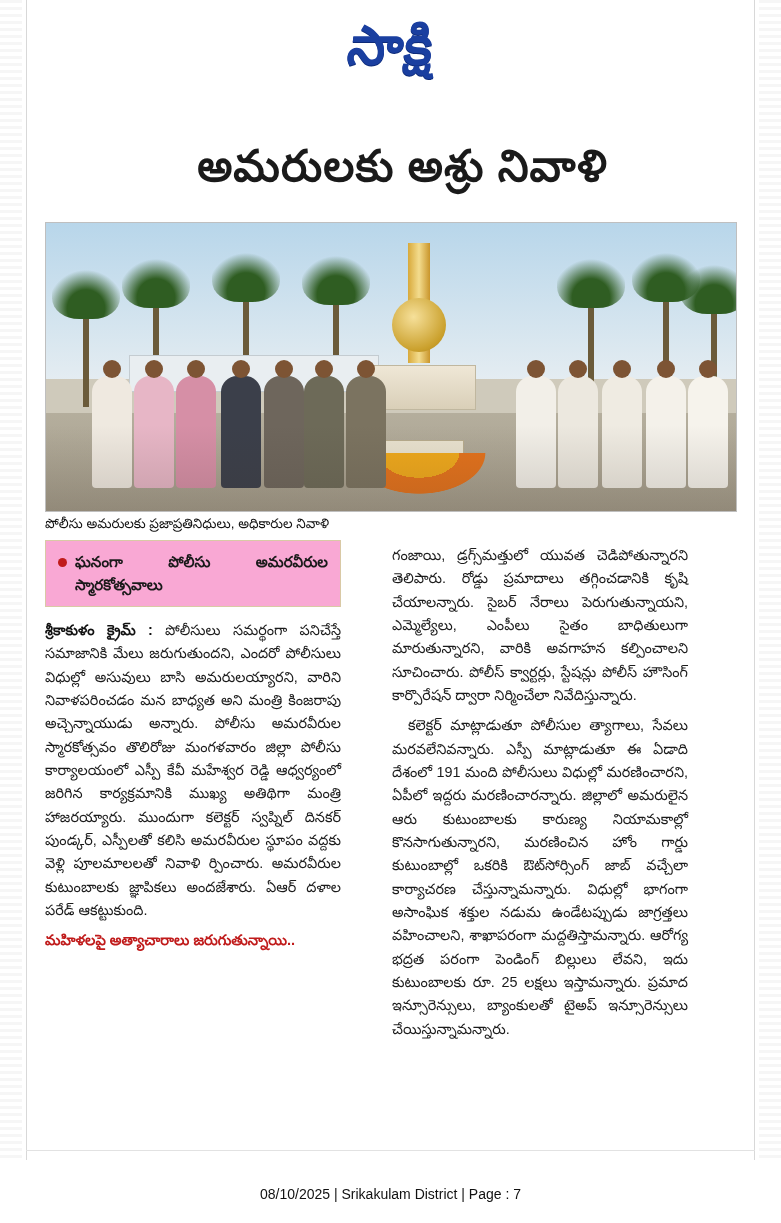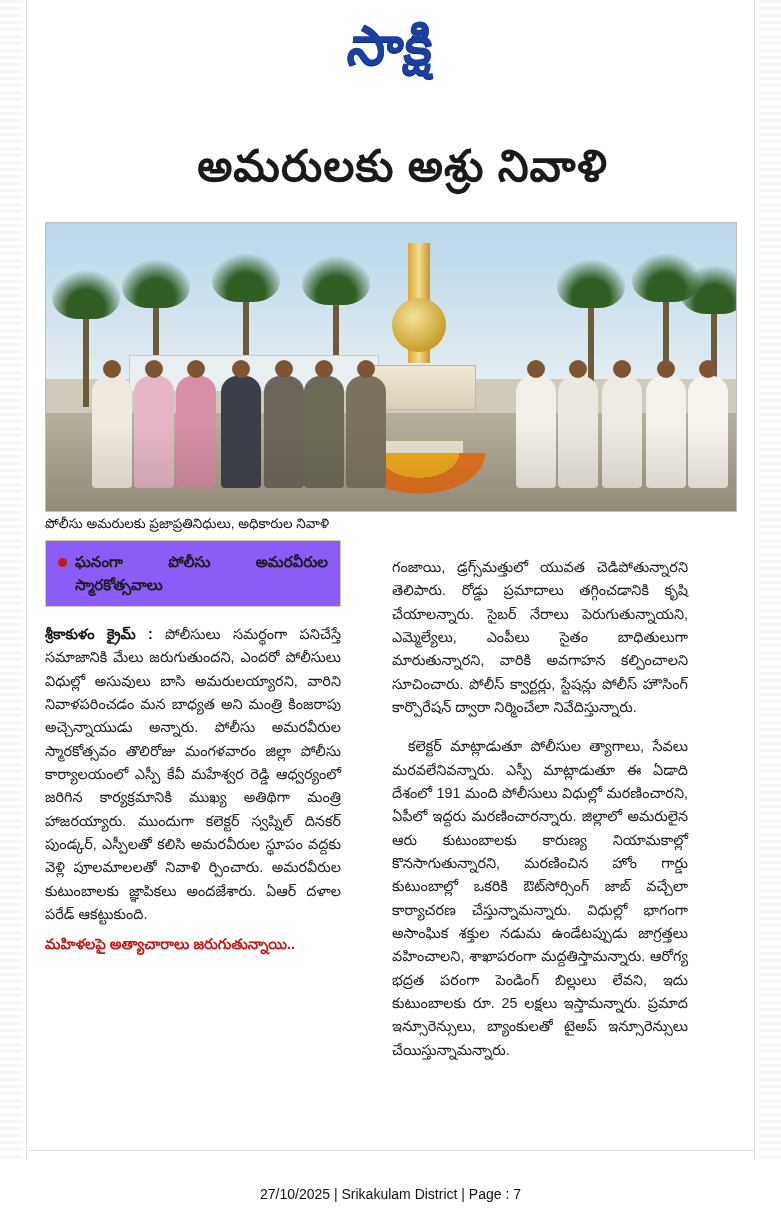--- a/index.html
+++ b/index.html
@@ -186,21 +186,21 @@
     font-size: 14.4px;
     line-height: 1.62;
     text-align: justify;
     color: #1b1b1b;
   }
   .col.left { left: 45px; }
   .col.right { left: 392px; top: 540px; }
 
   .bullet-box {
     border: 1px solid #d9c9a5;
-    background: #8b5cf6;
+    background: #f9a8d4;
     padding: 10px 12px 10px 12px;
     margin-bottom: 12px;
   }
   .bullet-row {
     display: flex;
     align-items: flex-start;
     margin-bottom: 9px;
   }
   .bullet-row:last-child { margin-bottom: 0; }
   .dot {
@@ -214,21 +214,21 @@
   .bullet-text {
     font-size: 15px;
     line-height: 1.5;
     font-weight: bold;
     color: #1a1a1a;
   }
   .lede-label {
     font-weight: bold;
     color: #111;
   }
-  p.body { margin: 16px 0 7px 0; }
+  p.body { margin: 4px 0 7px 0; }
   .subhead {
     color: #c01b1b;
     font-weight: bold;
     font-size: 14.6px;
     margin: 4px 0 0 0;
   }
 
   .footer {
     position: absolute;
     left: 0;
@@ -368,16 +368,16 @@
   </div>
 
   <div class="col right">
     <p class="body">గంజాయి, డ్రగ్స్‌మత్తులో యువత చెడిపోతున్నారని తెలిపారు. రోడ్డు ప్రమాదాలు తగ్గించడానికి కృషి చేయాలన్నారు. సైబర్ నేరాలు పెరుగుతున్నాయని, ఎమ్మెల్యేలు, ఎంపీలు సైతం బాధితులుగా మారుతున్నారని, వారికి అవగాహన కల్పించాలని సూచించారు. పోలీస్ క్వార్టర్లు, స్టేషన్లు పోలీస్ హౌసింగ్ కార్పొరేషన్ ద్వారా నిర్మించేలా నివేదిస్తున్నారు.</p>
     <p class="body" style="text-indent:16px;">కలెక్టర్ మాట్లాడుతూ పోలీసుల త్యాగాలు, సేవలు మరవలేనివన్నారు. ఎస్పీ మాట్లాడుతూ ఈ ఏడాది దేశంలో 191 మంది పోలీసులు విధుల్లో మరణించారని, ఏపీలో ఇద్దరు మరణించారన్నారు. జిల్లాలో అమరులైన ఆరు కుటుంబాలకు కారుణ్య నియామకాల్లో కొనసాగుతున్నారని, మరణించిన హోం గార్డు కుటుంబాల్లో ఒకరికి ఔట్‌సోర్సింగ్ జాబ్ వచ్చేలా కార్యాచరణ చేస్తున్నామన్నారు. విధుల్లో భాగంగా అసాంఘిక శక్తుల నడుమ ఉండేటప్పుడు జాగ్రత్తలు వహించాలని, శాఖాపరంగా మద్దతిస్తామన్నారు. ఆరోగ్య భద్రత పరంగా పెండింగ్ బిల్లులు లేవని, ఇదు కుటుంబాలకు రూ. 25 లక్షలు ఇస్తామన్నారు. ప్రమాద ఇన్సూరెన్సులు, బ్యాంకులతో టైఅప్ ఇన్సూరెన్సులు చేయిస్తున్నామన్నారు.</p>
   </div>
 
   <div class="rule-top"></div>
 
   <div class="footer">
-    <div>27/10/2025 | Srikakulam District | Page : 7</div>
+    <div>08/10/2025 | Srikakulam District | Page : 7</div>
   </div>
 
 </div>
 
 </body></html>

